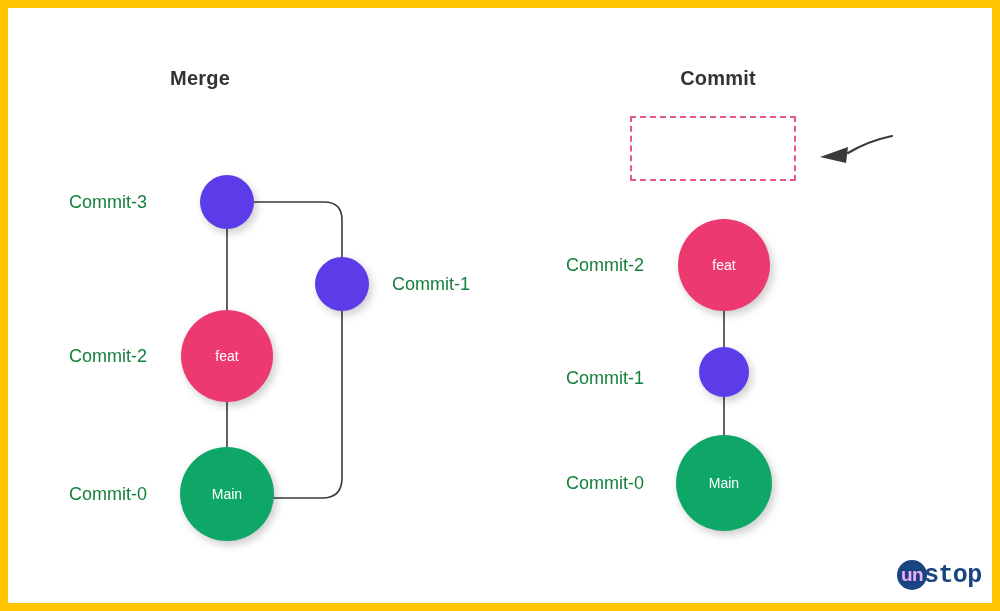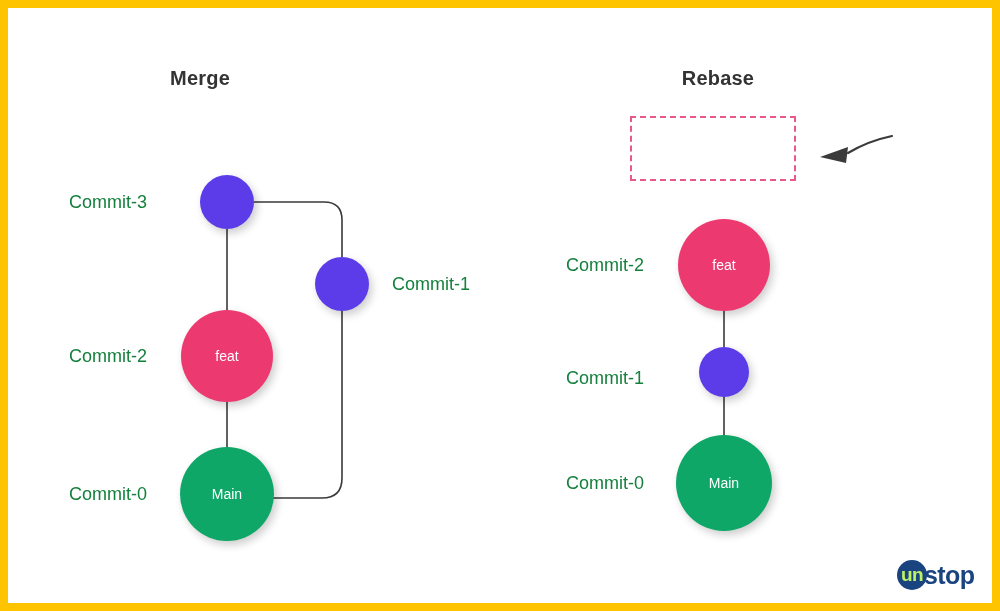--- a/index.html
+++ b/index.html
@@ -92,36 +92,37 @@
   .logo {
     position: absolute;
     display: flex;
     align-items: center;
     z-index: 4;
   }
   .logo-mark {
     width: 30px; height: 30px;
     border-radius: 50%;
     background: #1A4480;
-    color: #bef264;
+    color: #f0abfc;
     font-size: 19px;
     font-weight: bold;
     display: flex;
     align-items: center;
     justify-content: center;
     letter-spacing: -0.5px;
     margin-right: -3px;
     z-index: 2;
   }
   .logo-word {
     font-size: 25px;
     font-weight: bold;
     color: #1A4480;
     letter-spacing: -0.6px;
     line-height: 1;
+    font-family: Liberation Mono, monospace;
   }
 </style>
 </head>
 <body>
 
 <div id="canvas">
   <div id="inner">
 
     <svg class="edges" viewBox="0 0 984 595" xmlns="http://www.w3.org/2000/svg">
 
@@ -144,21 +145,21 @@
     <div class="commit-label" style="left:100px; top:194px;">Commit-3</div>
     <div class="commit-label" style="left:100px; top:348px;">Commit-2</div>
     <div class="commit-label" style="left:100px; top:486px;">Commit-0</div>
     <div class="commit-label" style="left:423px; top:276px;">Commit-1</div>
 
     <div class="node plain" style="left:219px; top:194px; width:54px; height:54px; background:#5B3CE8;"></div>
     <div class="node" style="left:219px; top:348px; width:92px; height:92px; background:#EC3A71;">feat</div>
     <div class="node" style="left:219px; top:486px; width:94px; height:94px; background:#0FA767;">Main</div>
     <div class="node plain" style="left:334px; top:276px; width:54px; height:54px; background:#5B3CE8;"></div>
 
-    <div class="section-title" style="left:710px; top:59px;">Rebase</div>
+    <div class="section-title" style="left:710px; top:59px;">Commit</div>
 
     <div class="dashed-box" style="left:622px; top:108px; width:166px; height:65px;"></div>
 
 
     <div class="commit-label" style="left:597px; top:257px;">Commit-2</div>
     <div class="commit-label" style="left:597px; top:370px;">Commit-1</div>
     <div class="commit-label" style="left:597px; top:475px;">Commit-0</div>
 
     <div class="node" style="left:716px; top:257px; width:92px; height:92px; background:#EC3A71;">feat</div>
     <div class="node plain" style="left:716px; top:364px; width:50px; height:50px; background:#5B3CE8;"></div>

